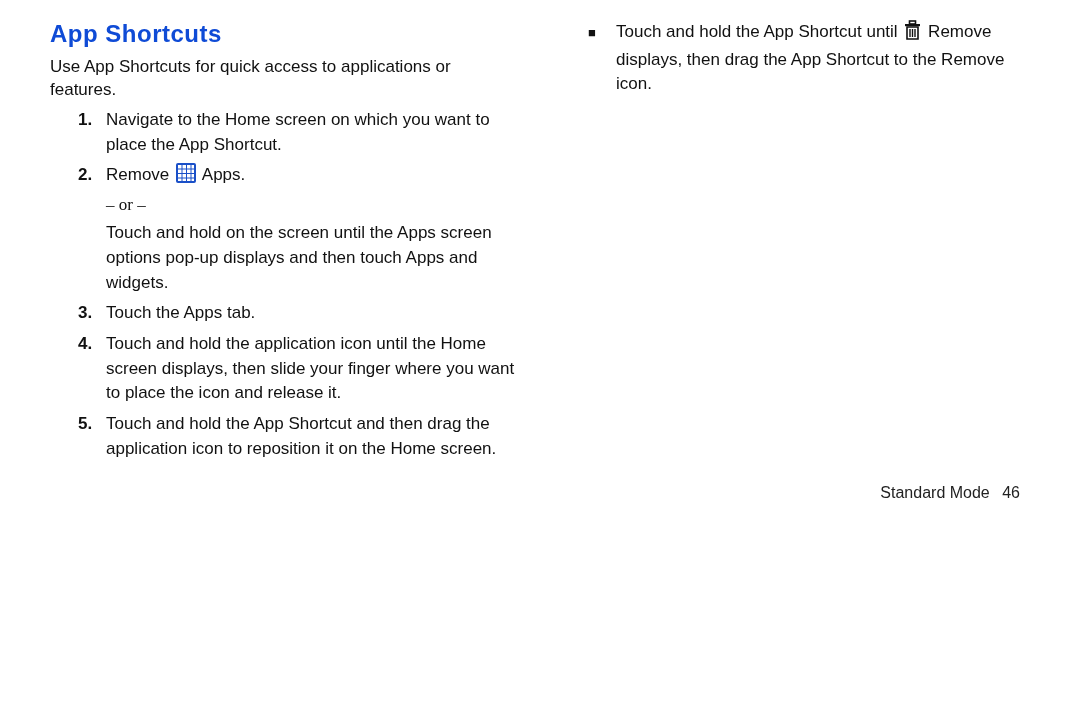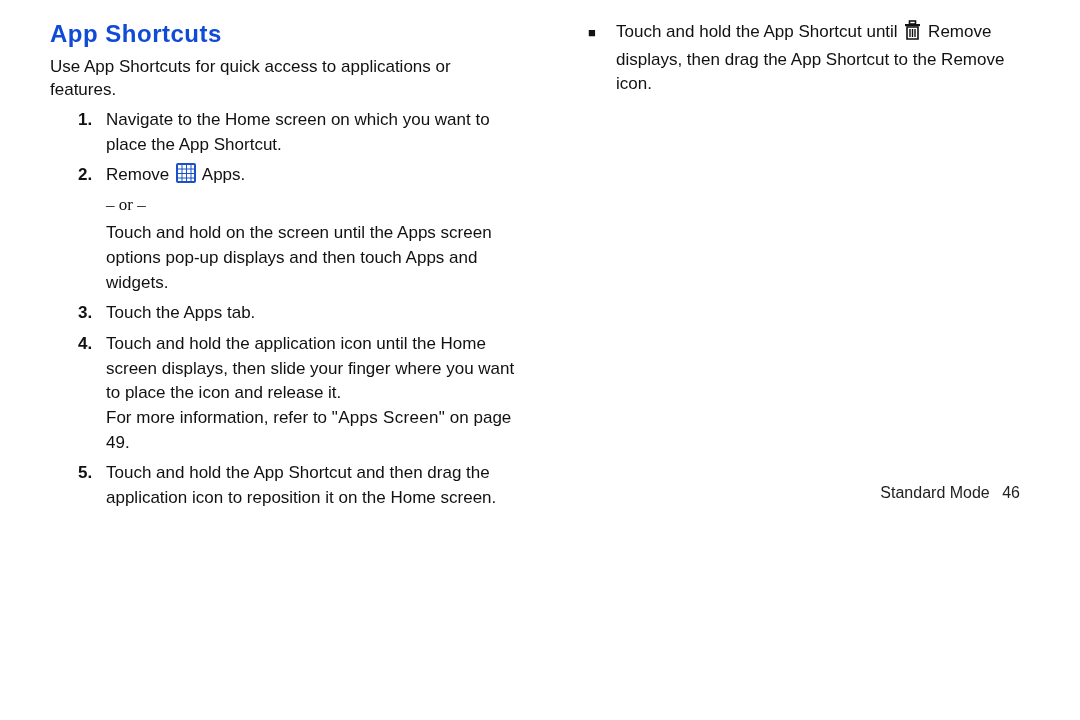--- a/index.html
+++ b/index.html
@@ -147,23 +147,20 @@
           <span class="num">3.</span>
           <span class="body">
             <span>Touch the </span><span class="b">Apps</span><span> tab.</span>
           </span>
         </li>
 
         <li>
           <span class="num">4.</span>
           <span class="body">
             <span>Touch and hold the application icon until the Home screen displays, then slide your finger where you want to place the icon and release it.</span>
-            <div>
-              <span>For more information, refer to </span><span class="xref-title">"Apps Screen"</span><span> on page 49.</span>
-            </div>
           </span>
         </li>
 
         <li>
           <span class="num">5.</span>
           <span class="body">Touch and hold the App Shortcut and then drag the application icon to reposition it on the Home screen.</span>
         </li>
 
       </ol>
     </div>

